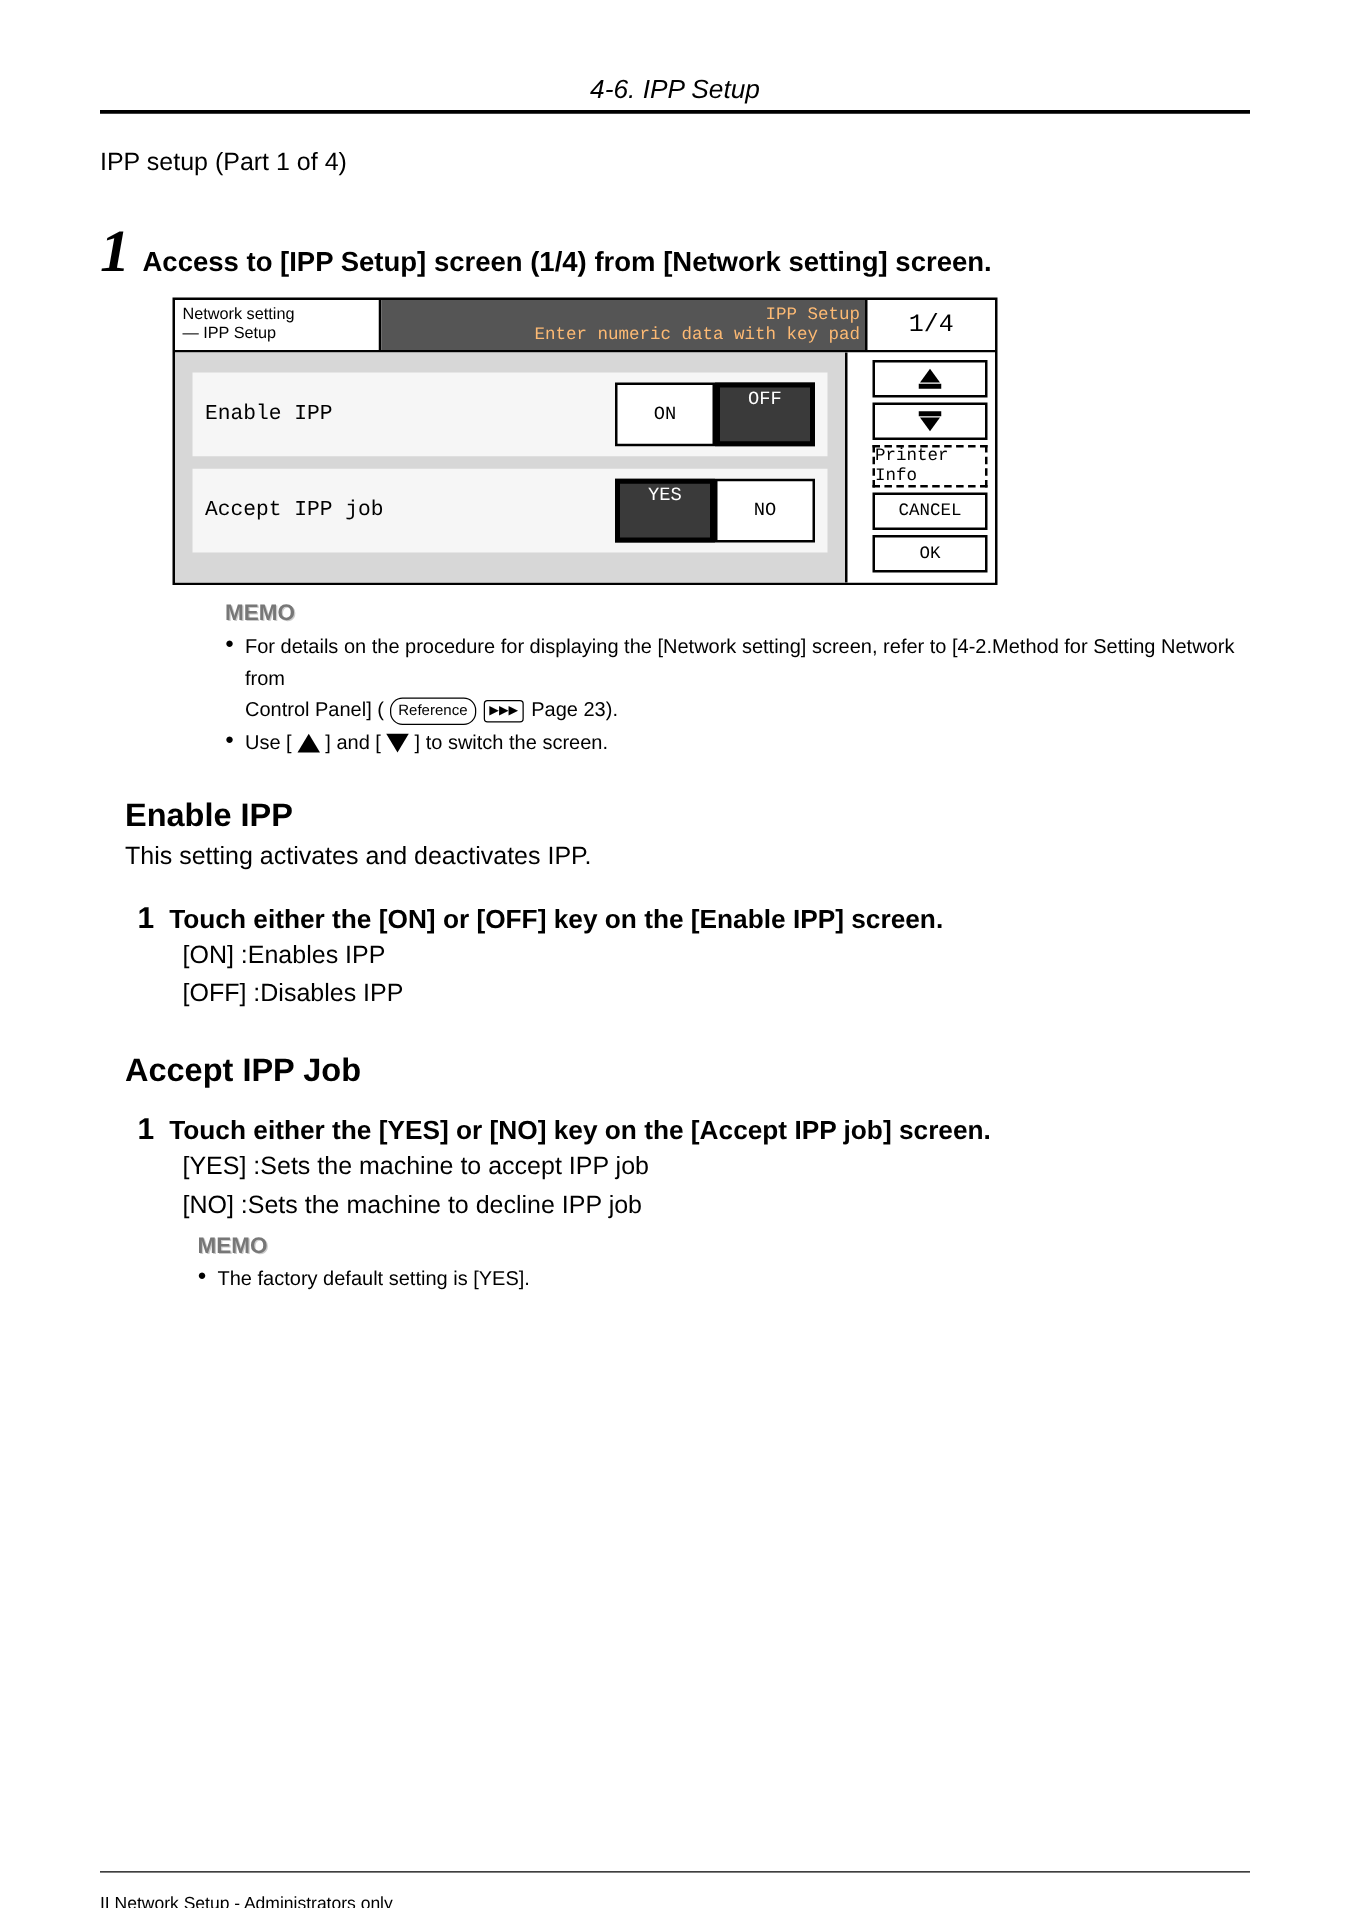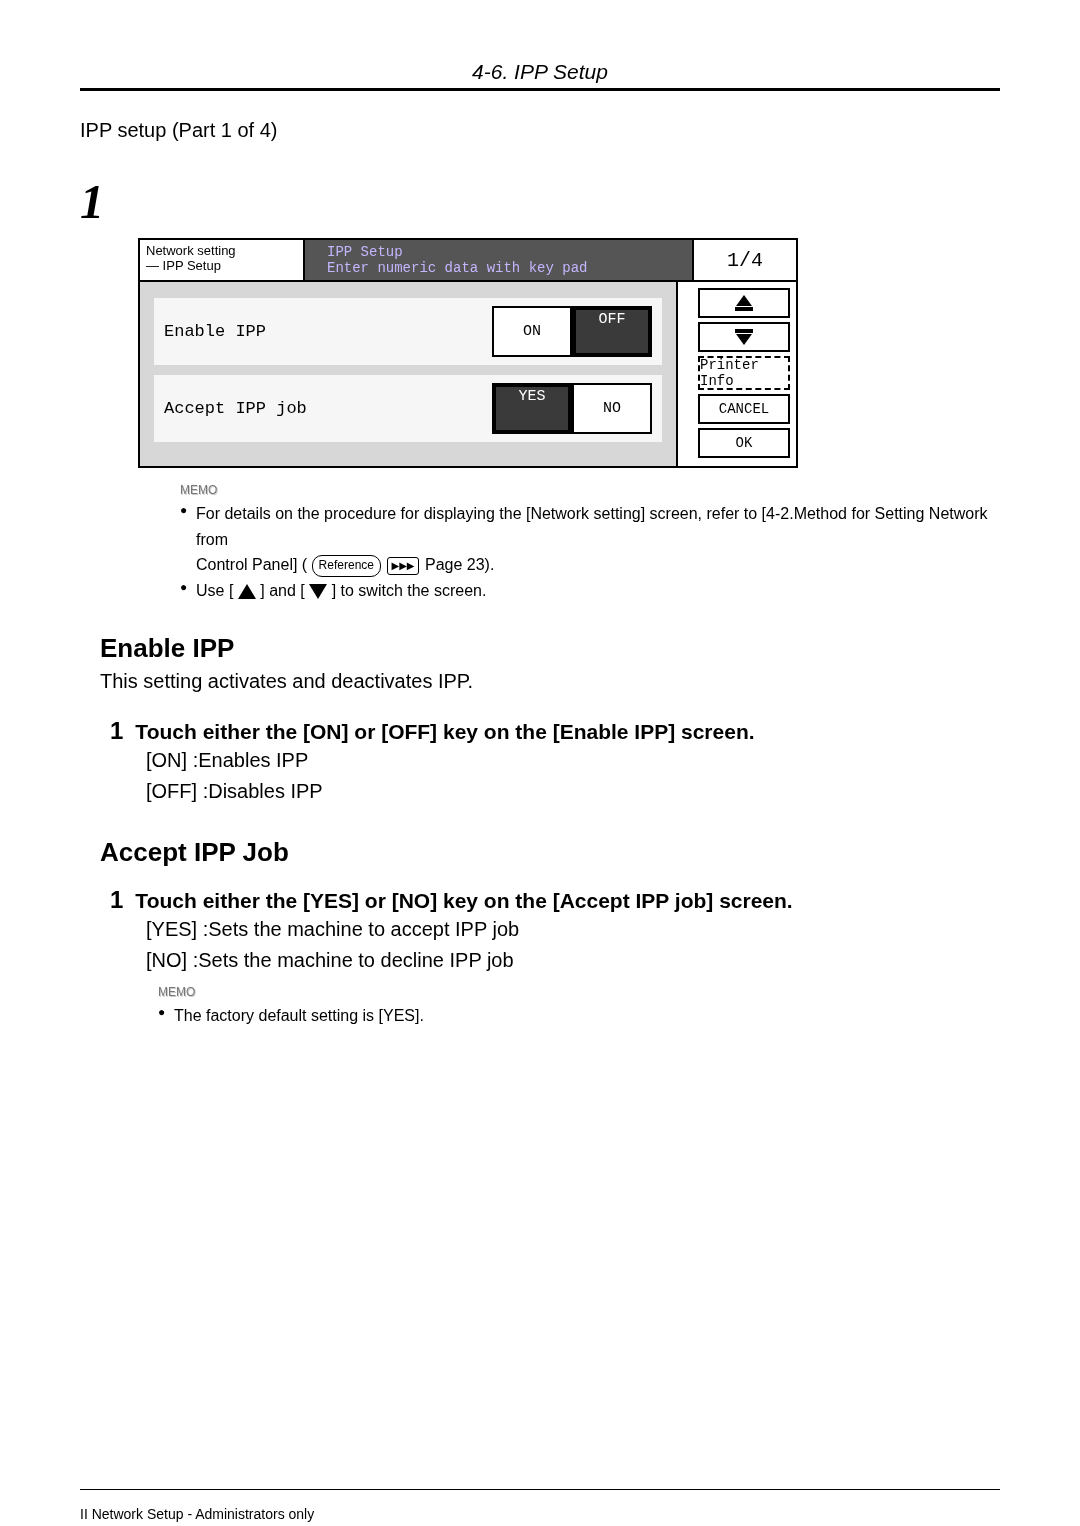--- a/index.html
+++ b/index.html
@@ -8,42 +8,42 @@
   .hr-thick { border:none; border-top:3px solid #000; margin-bottom:28px; }
   .intro { font-size:20px; margin-bottom:36px; }
   .step-row { display:flex; align-items:baseline; margin-bottom:12px; }
   .big-num { font-family:"Times New Roman", serif; font-style:italic; font-weight:bold; font-size:48px; line-height:1; margin-right:10px; }
   .step-title { font-weight:bold; font-size:22px; }
   
   .panel-wrap { margin-left:58px; margin-bottom:12px; }
   .panel { border:2px solid #000; width:660px; }
   .panel-top { display:flex; border-bottom:2px solid #000; }
   .panel-top-left { width:165px; font-family:Liberation Sans, sans-serif; font-size:13px; padding:4px 6px; border-right:2px solid #000; line-height:1.15; }
-  .panel-top-mid { flex:1; background:#555; color:#c4b5fd; font-family:"Courier New",monospace; font-size:14px; text-align:left; padding:4px 22px; }
+  .panel-top-mid { flex:1; background:#555; color:#fdba74; font-family:"Courier New",monospace; font-size:14px; text-align:right; padding:4px 4px; }
   .panel-top-right { width:104px; display:flex; align-items:center; justify-content:center; font-family:"Courier New",monospace; font-size:20px; border-left:2px solid #000; background:#fff; }
   .panel-body { display:flex; }
   .panel-main { flex:1; background:#d7d7d7; padding:16px 14px 14px 14px; }
   .panel-side { width:120px; border-left:2px solid #000; padding:6px 6px 4px 20px; background:#fff; display:flex; flex-direction:column; gap:4px; }
   .row-setting { display:flex; align-items:center; justify-content:space-between; background:#f6f6f6; padding:8px 10px; margin-bottom:10px; font-family:"Courier New",monospace; font-size:17px; }
   .row-setting .label { flex:0 0 170px; }
   .opt-pair { display:flex; gap:0; }
   .opt-btn { border:2px solid #000; width:80px; text-align:center; font-family:"Courier New",monospace; font-size:15px; padding:15px 0; background:#fff; }
   .opt-btn.selected { background:#3a3a3a; color:#fff; border:4px solid #000; padding:1px 0; }
   .side-btn { border:2px solid #000; height:30px; display:flex; align-items:center; justify-content:center; background:#fff; font-family:"Courier New",monospace; font-size:14px; }
   .side-btn.tall { height:34px; border-style:dashed; }
   
   .arrow-up { width:0; height:0; border-left:8px solid transparent; border-right:8px solid transparent; border-bottom:11px solid #000; }
   .arrow-up-cap { width:18px; height:4px; background:#000; margin-top:1px; }
   .arrow-up-wrap { display:flex; flex-direction:column; align-items:center; }
   .arrow-dn { width:0; height:0; border-left:8px solid transparent; border-right:8px solid transparent; border-top:11px solid #000; }
   .arrow-dn-wrap { display:flex; flex-direction:column; align-items:center; }
   .arrow-dn-cap { width:18px; height:4px; background:#000; margin-bottom:1px; }
   
   .memo-block { margin-left:100px; margin-top:8px; margin-bottom:8px; }
-  .memo-label { font-weight:normal; color:#777; font-size:12px; text-shadow:1px 1px 0 #ccc; margin-bottom:4px; display:inline-block; }
+  .memo-label { font-weight:bold; color:#777; font-size:18px; text-shadow:1px 1px 0 #ccc; margin-bottom:4px; display:inline-block; }
   .bullet-line { font-size:16px; line-height:1.6; position:relative; padding-left:16px; }
   .bullet-line::before { content:"\25CF"; position:absolute; left:0; top:0; font-size:12px; }
   .ref-pill { display:inline-block; border:1px solid #000; border-radius:10px; padding:0 6px; font-size:12px; vertical-align:middle; }
   .refs-icon { display:inline-block; border:1px solid #000; border-radius:3px; padding:0 3px; font-size:10px; vertical-align:middle; margin:0 2px; }
   .inline-arrow-up, .inline-arrow-dn { display:inline-block; vertical-align:middle; }
   .inline-arrow-up { width:0; height:0; border-left:9px solid transparent; border-right:9px solid transparent; border-bottom:15px solid #000; }
   .inline-arrow-dn { width:0; height:0; border-left:9px solid transparent; border-right:9px solid transparent; border-top:15px solid #000; }
   
   .h2 { font-weight:bold; font-size:26px; margin:30px 0 6px 20px; }
   .para { font-size:20px; margin-left:20px; margin-bottom:24px; }
@@ -61,20 +61,21 @@
 </head>
 <body>
 
 <div class="section-header">4-6. IPP Setup</div>
 <hr class="hr-thick">
 
 <div class="intro">IPP setup (Part 1 of 4)</div>
 
 <div class="step-row">
   <div class="big-num">1</div>
+  <div class="step-title">Access to [IPP Setup] screen (1/4) from [Network setting] screen.</div>
 </div>
 
 <div class="panel-wrap">
   <div class="panel">
     <div class="panel-top">
       <div class="panel-top-left">
         <div>Network setting</div>
         <div>— IPP Setup</div>
       </div>
       <div class="panel-top-mid">

